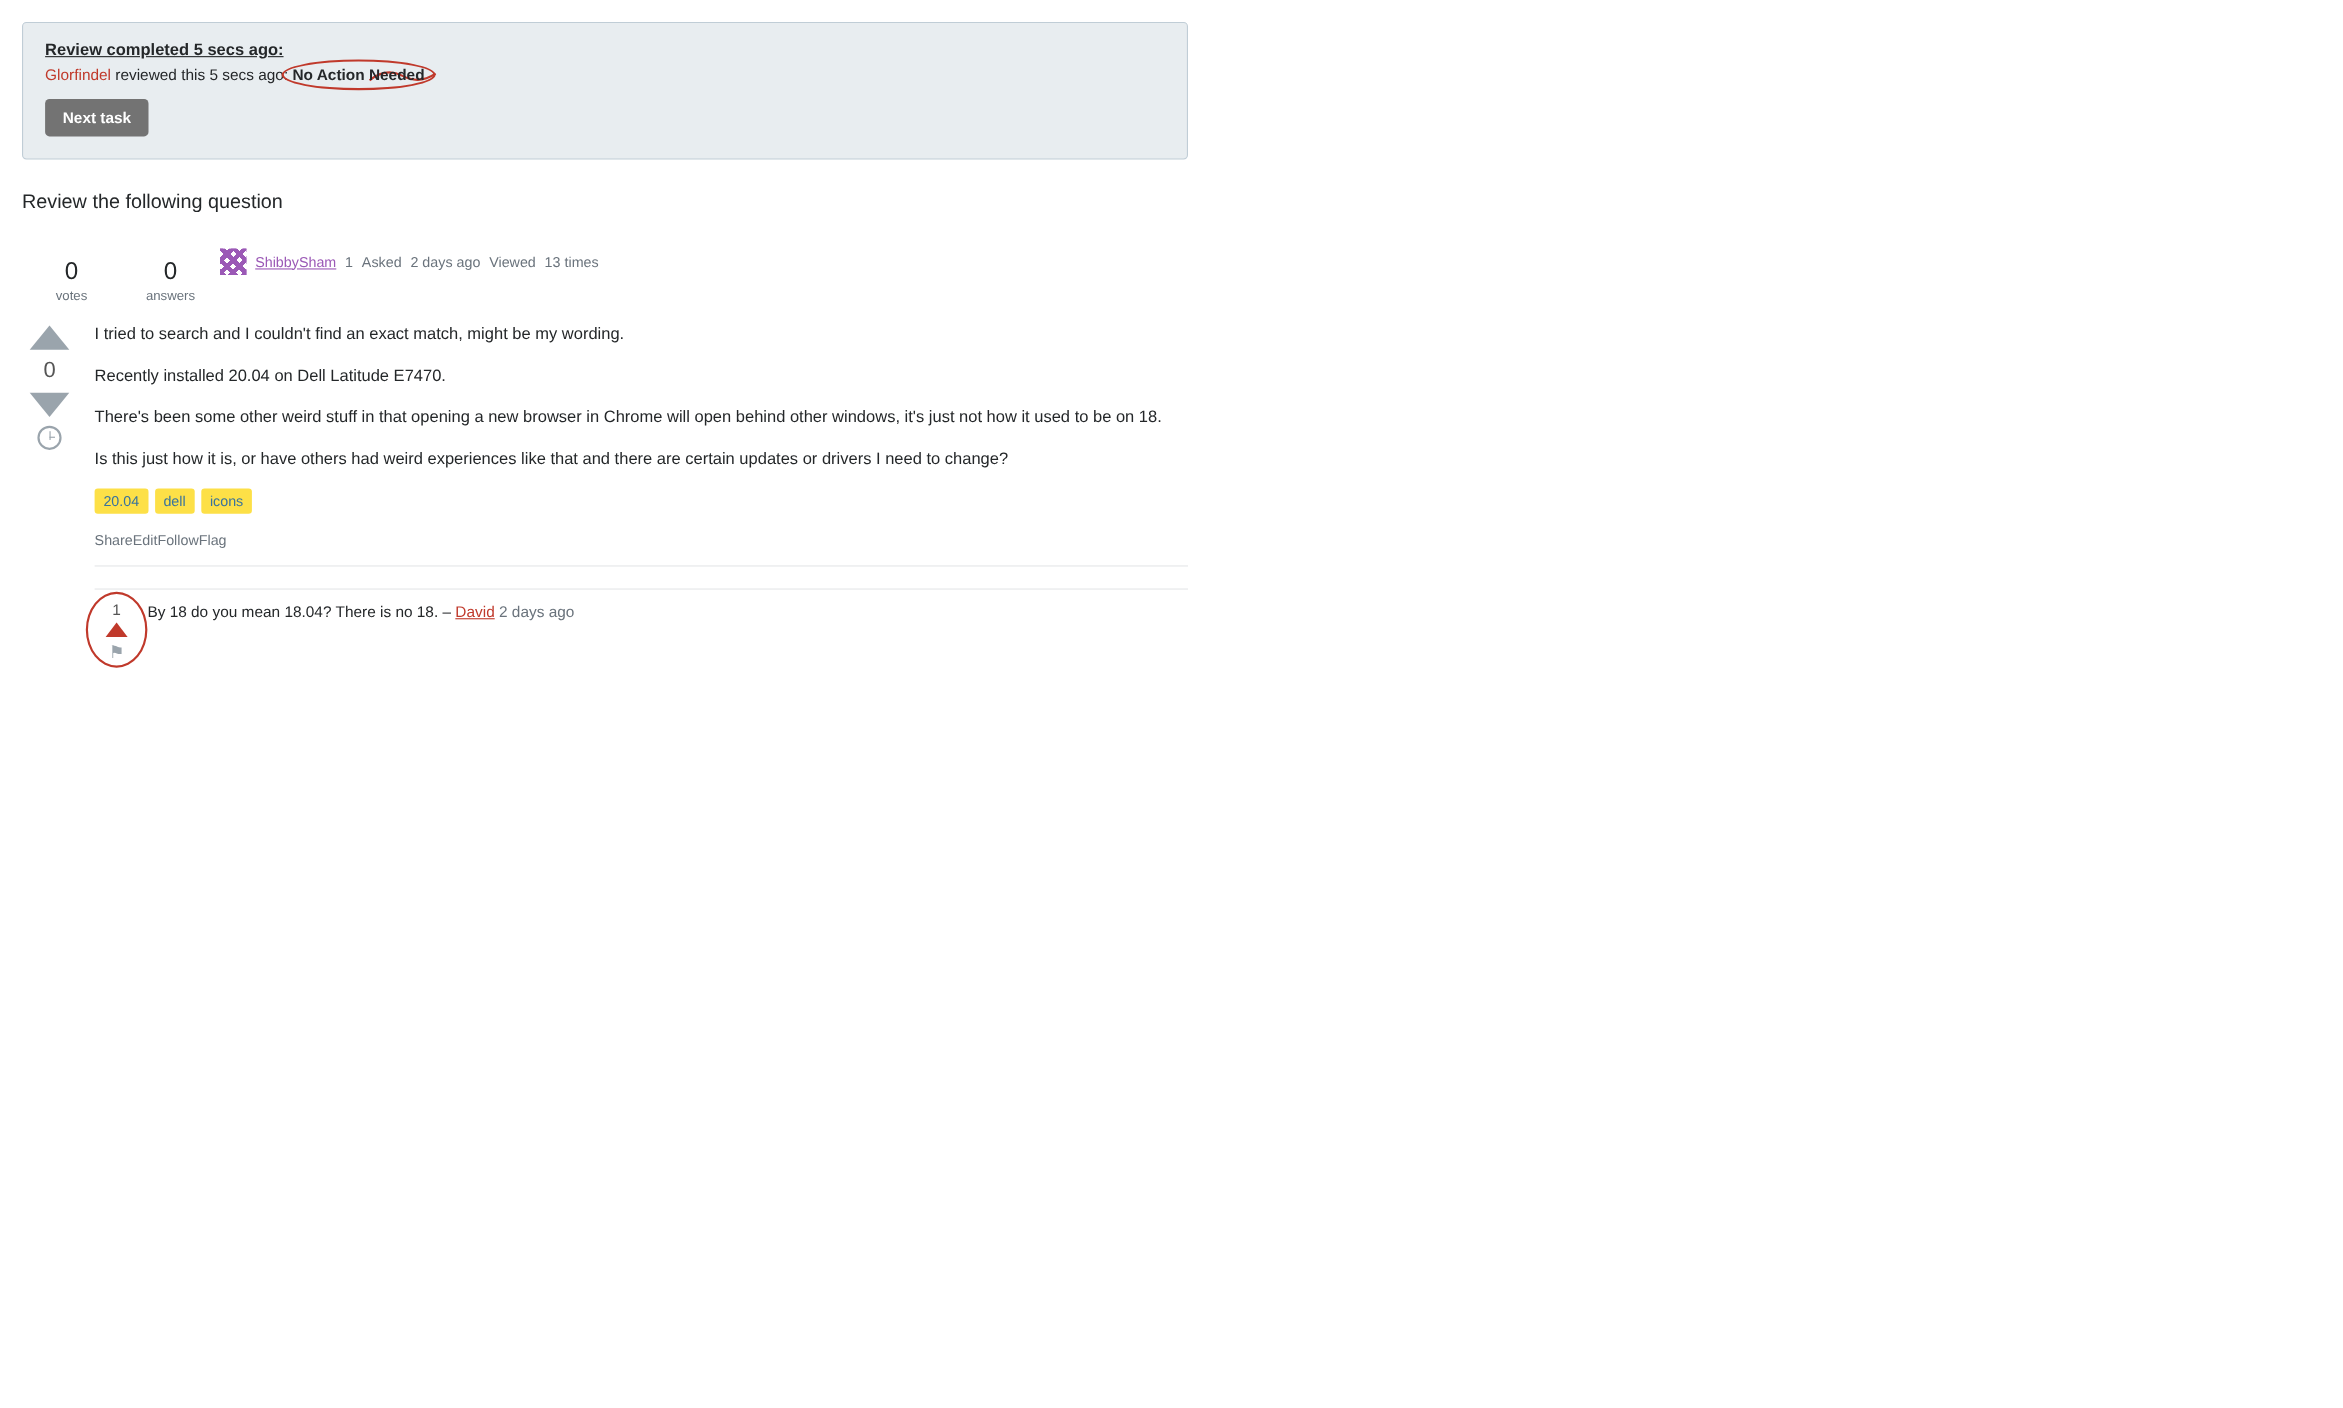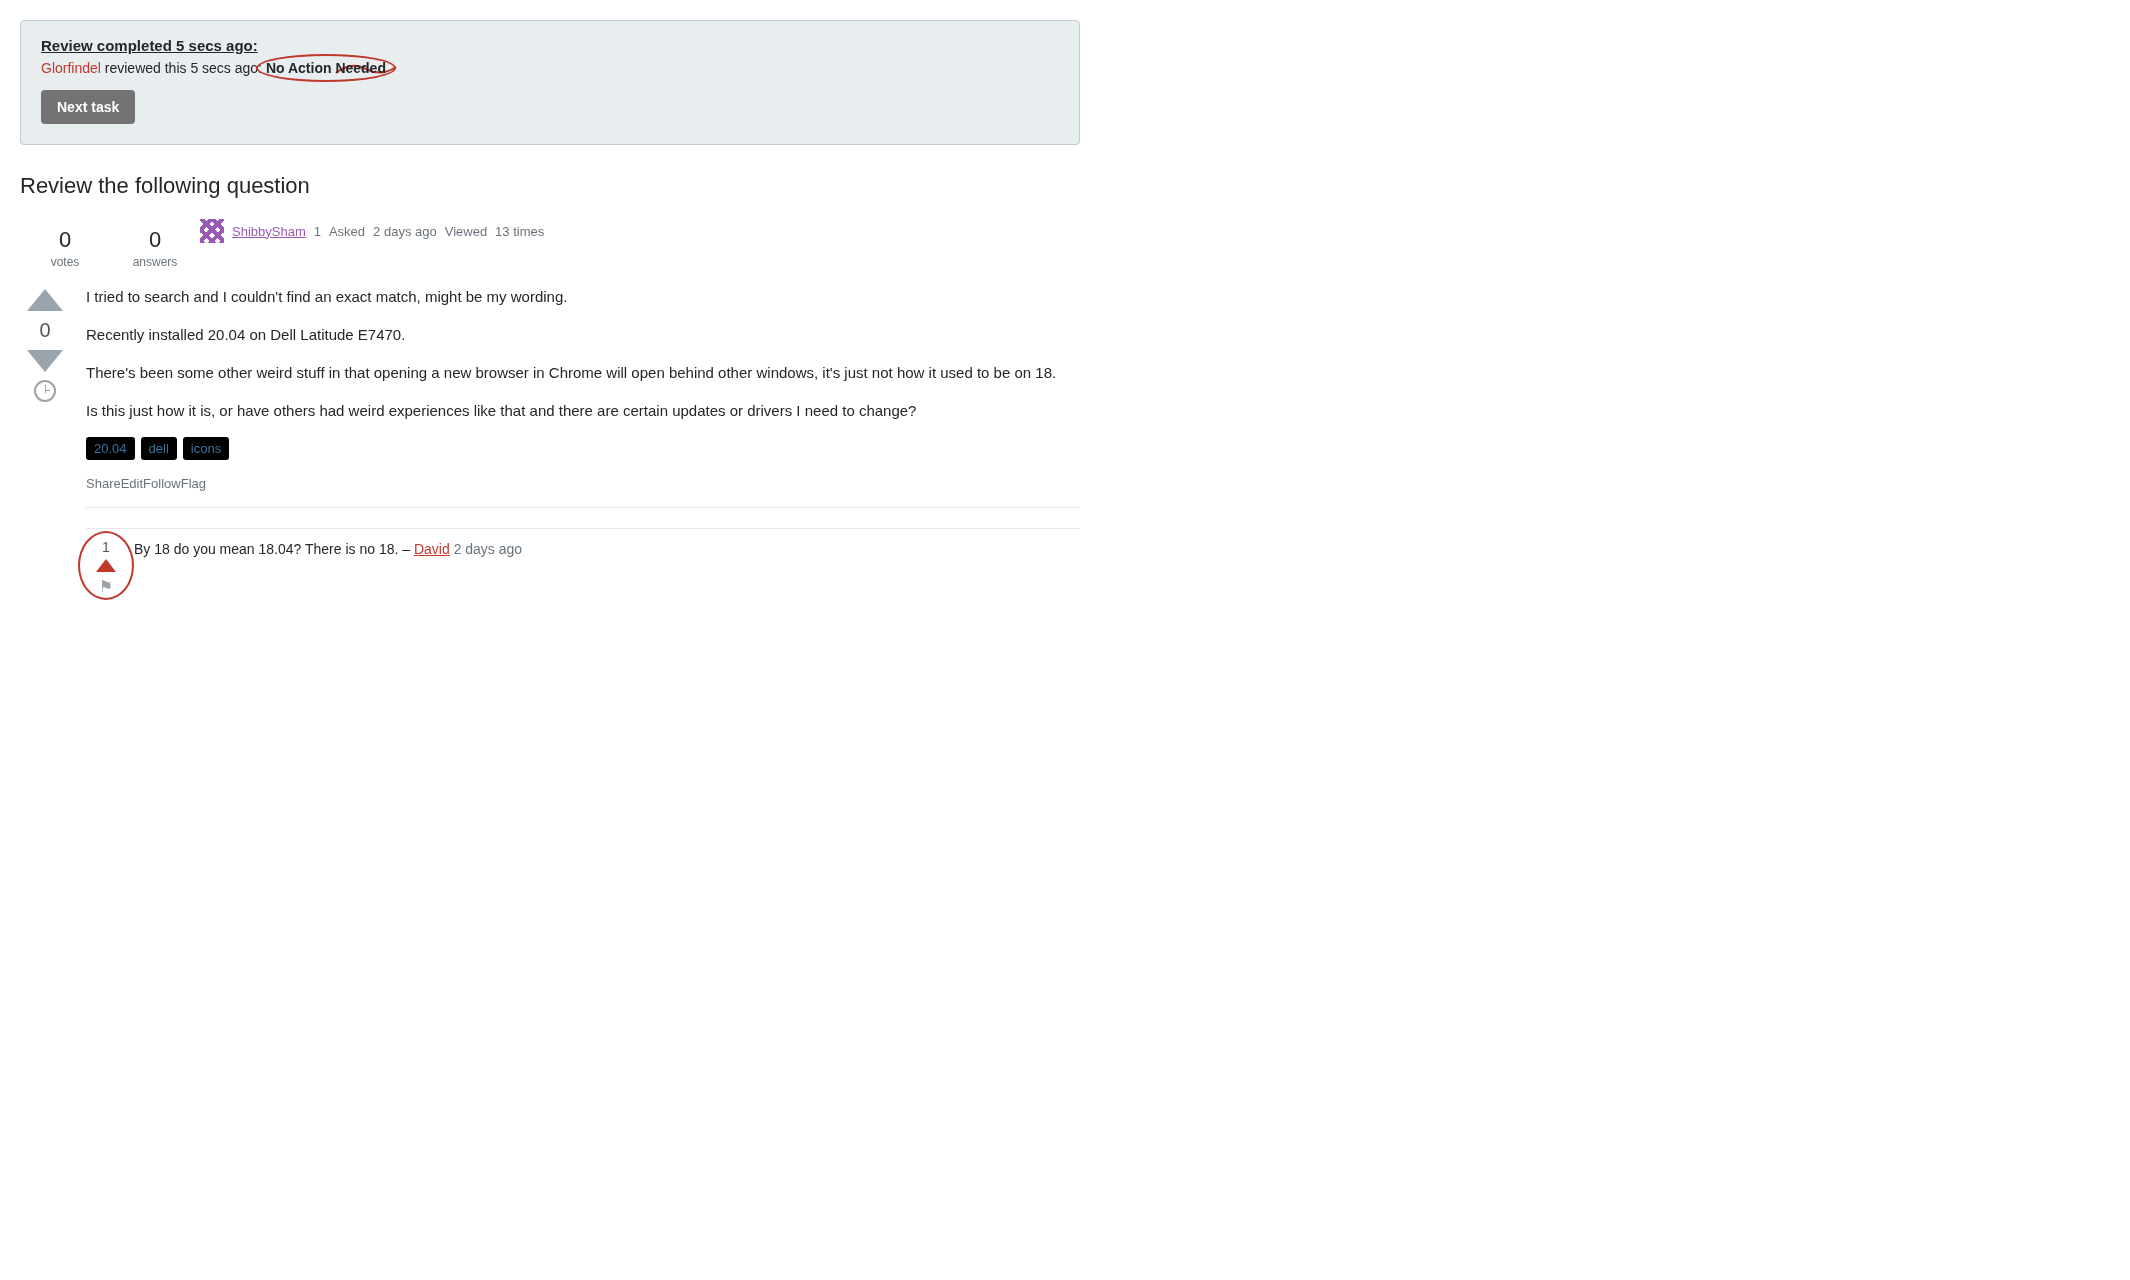--- a/index.html
+++ b/index.html
@@ -57,23 +57,23 @@
       border: none;
       border-radius: 4px;
       padding: 9px 16px;
       font-size: 14px;
       font-weight: 600;
       cursor: pointer;
     }
 
     
     .section-title {
-      font-size: 22px;
+      font-size: 18px;
       font-weight: 400;
-      margin-bottom: 20px;
+      margin-bottom: 32px;
     }
 
     
     .question-block {
       display: flex;
       gap: 0;
       margin-bottom: 16px;
     }
     .vote-col {
       width: 90px;
@@ -210,21 +210,21 @@
     }
 
     
     .tags {
       display: flex;
       gap: 6px;
       flex-wrap: wrap;
       margin-bottom: 16px;
     }
     .tag {
-      background: #000000;
+      background: #fde047;
       color: #39739d;
       padding: 4px 8px;
       border-radius: 3px;
       font-size: 13px;
       text-decoration: none;
       cursor: pointer;
     }
 
     
     .post-actions {

